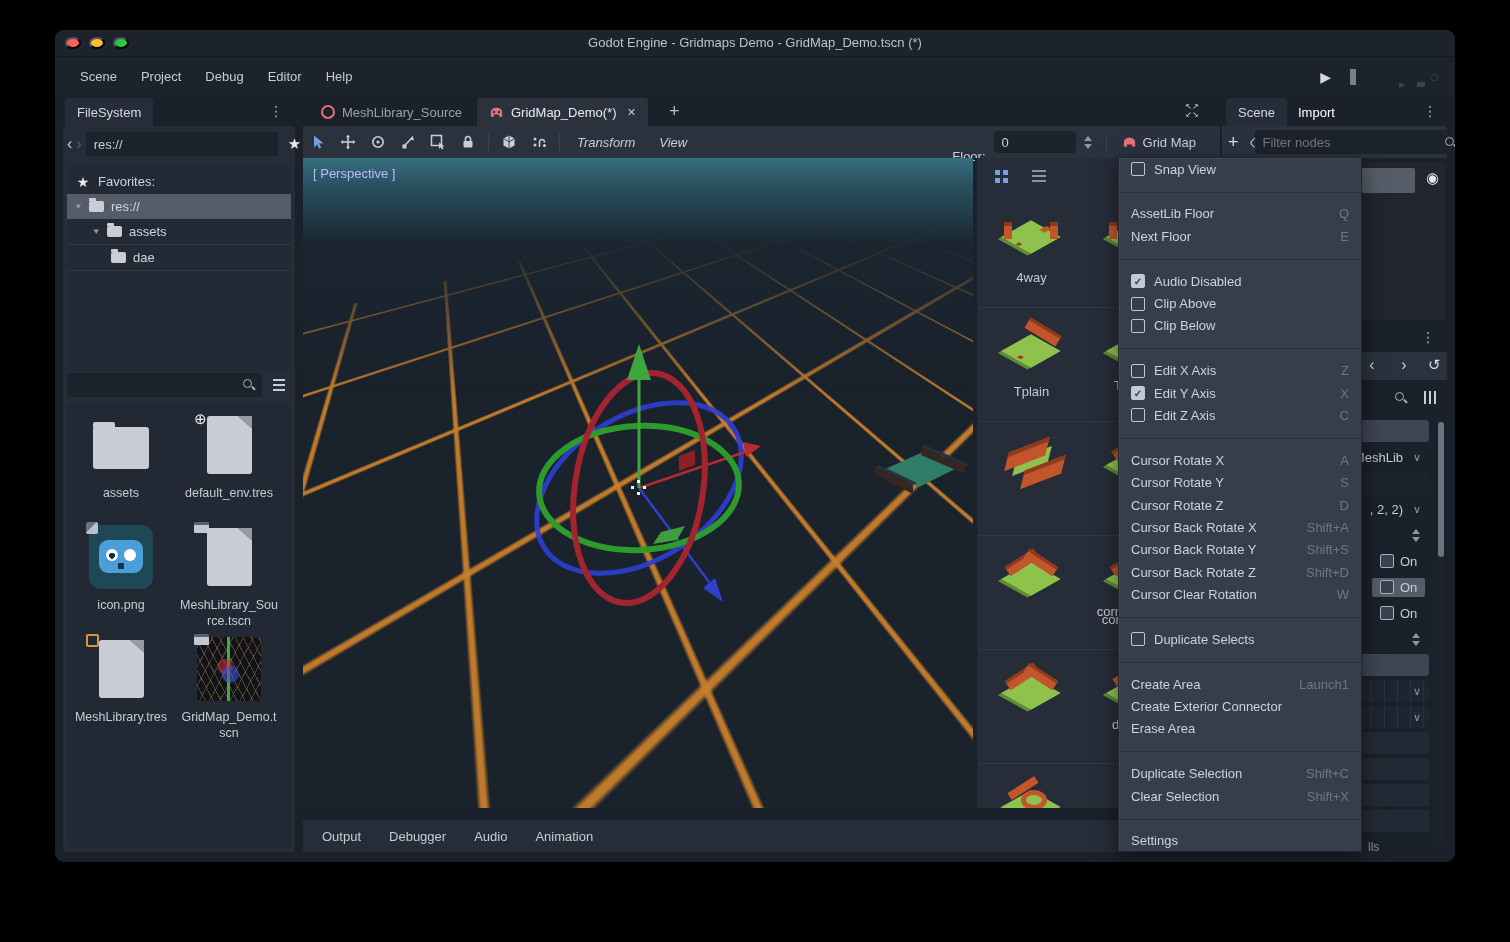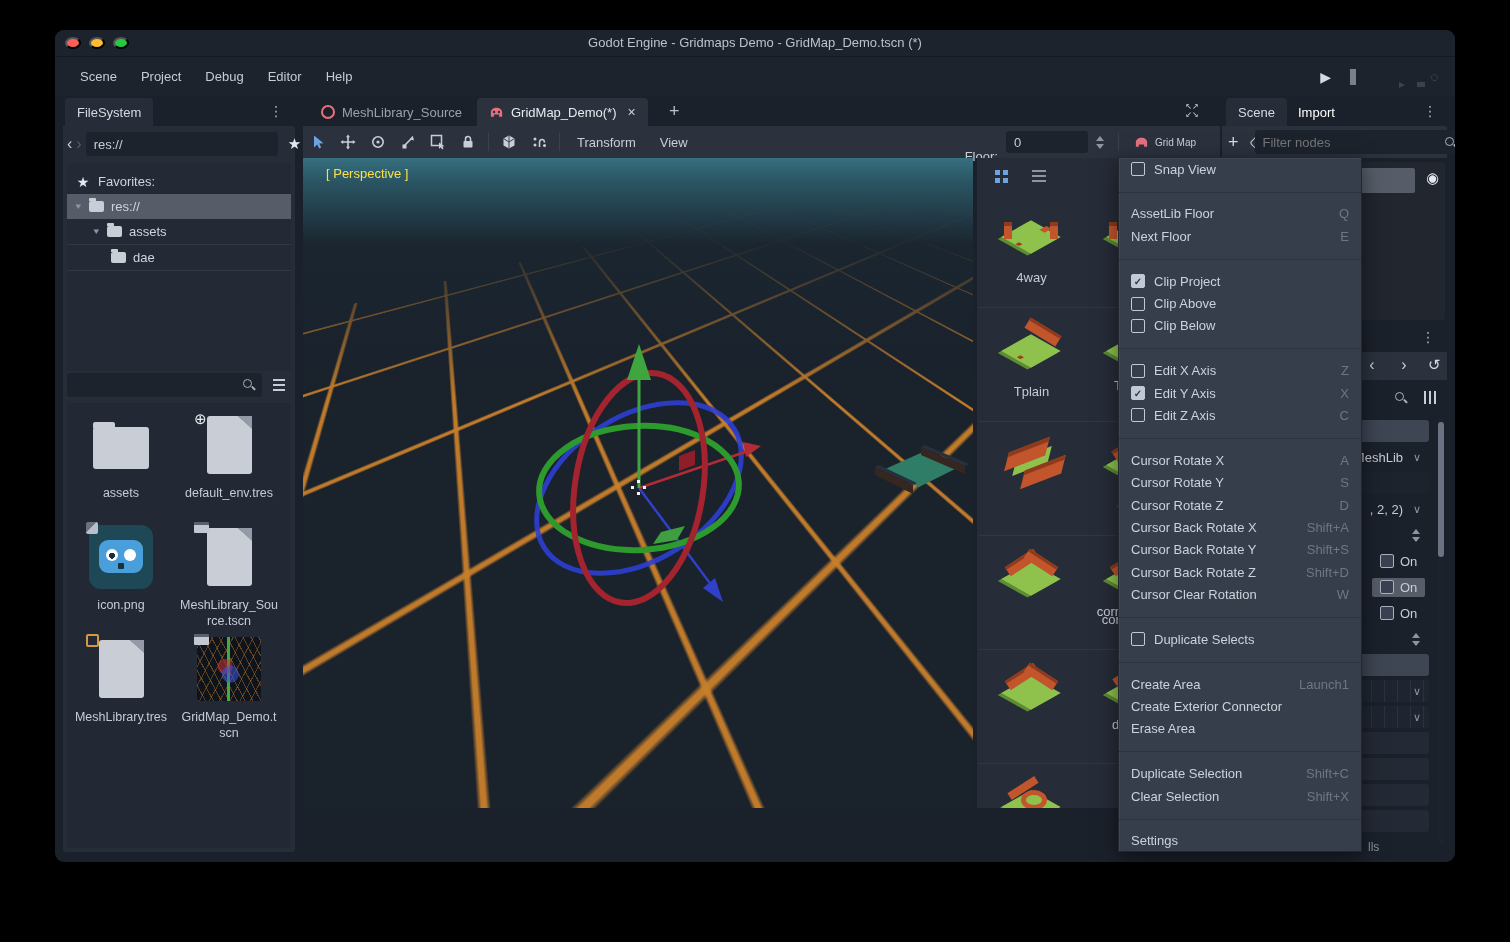--- a/index.html
+++ b/index.html
@@ -108,35 +108,35 @@
   .stab.active{background:#2b323e;color:#e8ebef;}
   .ring-ico{width:10px;height:10px;border:2px solid #e5707e;border-radius:50%;}
   .stab .x{color:#c9ced6;font-size:14px;margin-left:4px;}
   .plusbtn{position:absolute;background:none;border:none;color:#b9bfc9;font-size:18px;top:4px;}
   .expandbtn{position:absolute;top:7px;background:none;border:none;color:#d6dae0;font-size:8px;line-height:8px;width:18px;padding:0;}
 
   
   .toolbar3d{position:absolute;left:0;top:30px;right:0;height:32px;background:#2b323e;display:flex;align-items:center;}
   .tbtn{width:30px;height:26px;background:none;border:none;display:flex;align-items:center;justify-content:center;padding:0;}
   .tsep{width:1px;height:18px;background:#3a4250;margin:0 5px;}
-  .tmenu{background:none;border:none;color:#c9ced6;font-size:13px;padding:4px 12px;}
+  .tmenu{background:none;border:none;color:#c9ced6;font-size:13px;padding:4px 12px;font-style:italic;}
   .floorlab{color:#c9ced6;font-size:13px;margin-left:auto;margin-top:28px;}
   .floorfield{width:66px;height:22px;background:#1d232d;border:none;border-radius:3px;color:#c9ced6;font-size:13px;padding:0 8px;margin-left:8px;}
   .iupdown{position:relative;width:9px;height:13px;display:inline-block;margin:0 8px;}
   .iupdown::before{content:"";position:absolute;top:0;left:0;border-left:4.5px solid transparent;border-right:4.5px solid transparent;border-bottom:5px solid #8d95a2;}
   .iupdown::after{content:"";position:absolute;bottom:0;left:0;border-left:4.5px solid transparent;border-right:4.5px solid transparent;border-top:5px solid #8d95a2;}
-  .gmbtn{background:none;border:none;color:#c9ced6;font-size:10px;display:flex;align-items:center;gap:6px;padding:4px 10px;}
+  .gmbtn{background:none;border:none;color:#c9ced6;font-size:13px;display:flex;align-items:center;gap:6px;padding:4px 10px;}
 
   
   .vp{position:absolute;left:0;top:62px;width:670px;height:650px;overflow:hidden;background:#1a222c;}
   .floor{position:absolute;left:-420px;top:76px;width:1500px;height:2400px;transform-origin:50% 0;transform:perspective(340px) rotateX(62deg) rotateZ(-28deg);background:
      repeating-linear-gradient(0deg,rgba(199,126,42,.95) 0 2px,transparent 2px 58px),
      repeating-linear-gradient(90deg,rgba(199,126,42,.95) 0 2px,transparent 2px 58px);}
   .haze{position:absolute;left:0;top:0;right:0;height:240px;background:linear-gradient(180deg,#36707f 0,#2b5665 22px,rgba(27,38,48,.97) 86px,rgba(26,34,44,0) 240px);}
-  .vplabel{position:absolute;left:10px;top:8px;color:#fde047;font-size:13px;margin-left:13px;}
+  .vplabel{position:absolute;left:10px;top:8px;color:#c4b5fd;font-size:13px;}
   .gizmo{position:absolute;left:196px;top:170px;}
   .bridge{position:absolute;left:570px;top:283px;}
 
   
   .palette{position:absolute;left:672px;top:62px;width:245px;height:650px;background:#262c38;border-left:2px solid #1b212b;overflow:hidden;}
   .pal-head{position:absolute;left:0;top:0;right:0;height:36px;display:flex;align-items:center;gap:18px;padding-left:14px;}
   .igridbtn,.ilistbtn2{background:none;border:none;width:20px;height:20px;display:flex;align-items:center;justify-content:center;padding:0;}
   .igrid{width:5px;height:5px;background:#6fa3e0;box-shadow:8px 0 0 #6fa3e0,0 8px 0 #6fa3e0,8px 8px 0 #6fa3e0;margin:-8px 8px 0 0;}
   .ilist2{width:14px;height:12px;background:repeating-linear-gradient(180deg,#8d95a2 0 2px,transparent 2px 5px);}
   .pal-grid{position:absolute;left:2px;top:36px;width:212px;bottom:0;display:grid;grid-template-columns:105px 105px;align-content:start;overflow:hidden;}
@@ -587,20 +587,27 @@
         <div>
 
             <div class="plabel r2">T</div>
 
             <div class="plabel r4">corn</div>
 
             <div class="plabel r5">di</div>
           </div>
       </div>
 
+      <div class="bottombar">
+
+      <button class="btab">Output</button>
+          <button class="btab">Debugger</button>
+          <button class="btab">Audio</button>
+          <button class="btab">Animation</button>
+        </div>
     </div>
 
     <div class="dock-right">
       <div class="tabrow">
         <button class="dtab" style="left:4px">Scene</button>
         <button class="dtab dim" style="left:64px">Import</button>
         <button class="dots" style="position:absolute;right:4px;top:6px">⋮</button>
       </div>
       <div class="rd-toolbar">
         <button class="rplus">+</button>
@@ -790,21 +797,21 @@
         <div class="mitem">
 
           <span class="mlabel">Next Floor</span>
           <span class="mshort">E</span>
         </div>
 
         <div class="msep"></div>
 
         <div class="mitem">
           <span class="mcheck checked"></span>
-          <span class="mlabel">Clip Project</span>
+          <span class="mlabel">Audio Disabled</span>
           <span class="mshort"></span>
         </div>
 
         <div class="mitem">
           <span class="mcheck unchecked"></span>
           <span class="mlabel">Clip Above</span>
           <span class="mshort"></span>
         </div>
 
         <div class="mitem">

